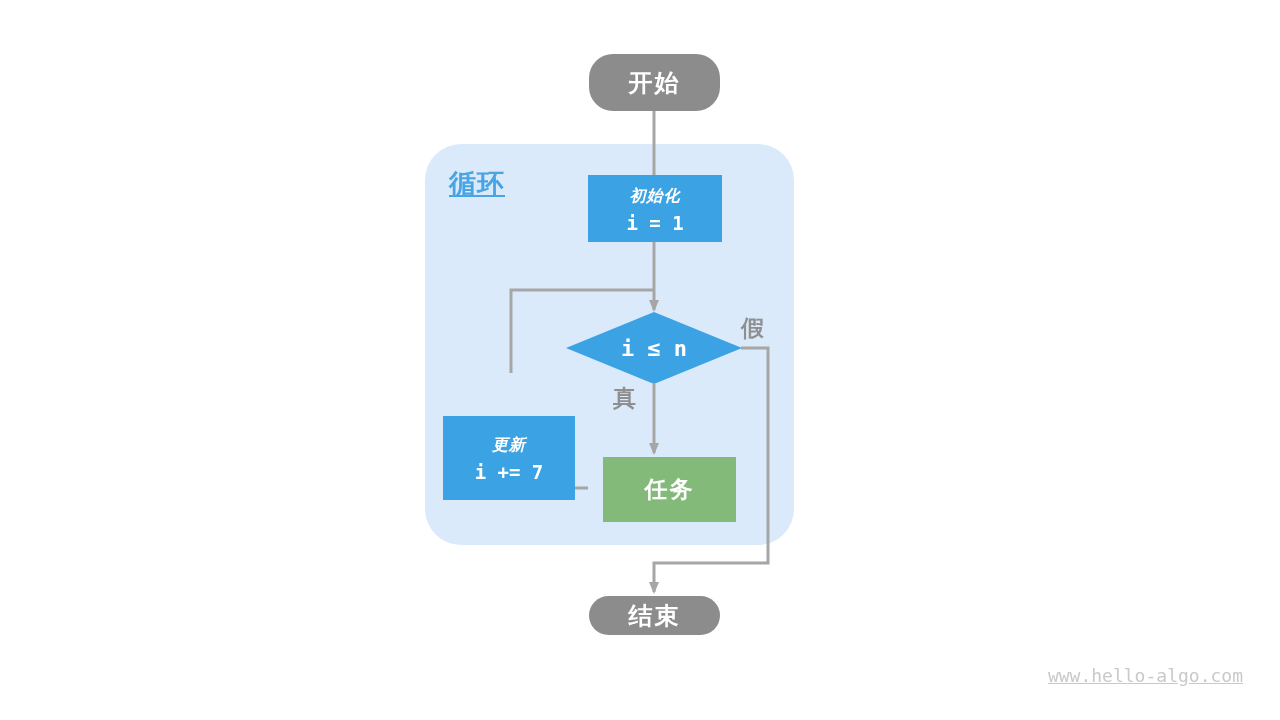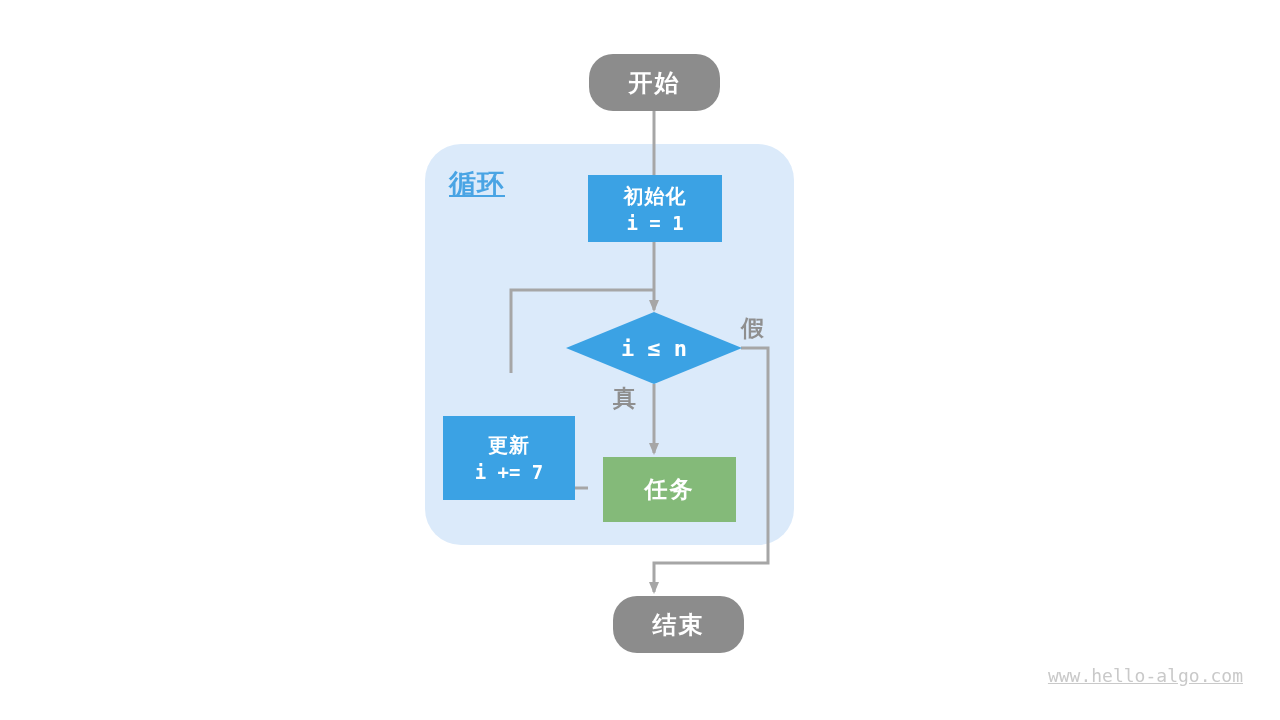--- a/index.html
+++ b/index.html
@@ -57,23 +57,24 @@
   .terminal {
     background: #8c8c8c;
     border-radius: 24px;
     font-size: 24px;
     letter-spacing: 2px;
   }
   .process {
     background: #3ba2e4;
   }
   .process .cn {
-    font-size: 20px;
+    font-size: 16px;
     letter-spacing: 1px;
     line-height: 28px;
+    font-style: italic;
   }
   .process .code {
     font-family: "DejaVu Sans Mono", "Liberation Mono", monospace;
     font-size: 19px;
     font-weight: 700;
     line-height: 26px;
   }
   .task {
     background: #84ba79;
     font-size: 23px;
@@ -162,21 +163,21 @@
 
   <div class="node process" style="left:443px; top:372px; width:132px; height:84px;margin-top:44px;">
     <span class="cn">更新</span>
     <span class="code">i += 7</span>
   </div>
 
   <div class="node task" style="left:588px; top:457px; width:133px; height:65px;">
     <span>任务</span>
   </div>
 
-  <div class="node terminal" style="left:589px; top:596px; width:131px; height:57px;margin-left:24px;">
+  <div class="node terminal" style="left:589px; top:596px; width:131px; height:39px;">
     <span>结束</span>
   </div>
 
   <div class="branch-label branch-true">真</div>
   <div class="branch-label branch-false">假</div>
 
   <div class="watermark">www.hello-algo.com</div>
 
 </div>
 

